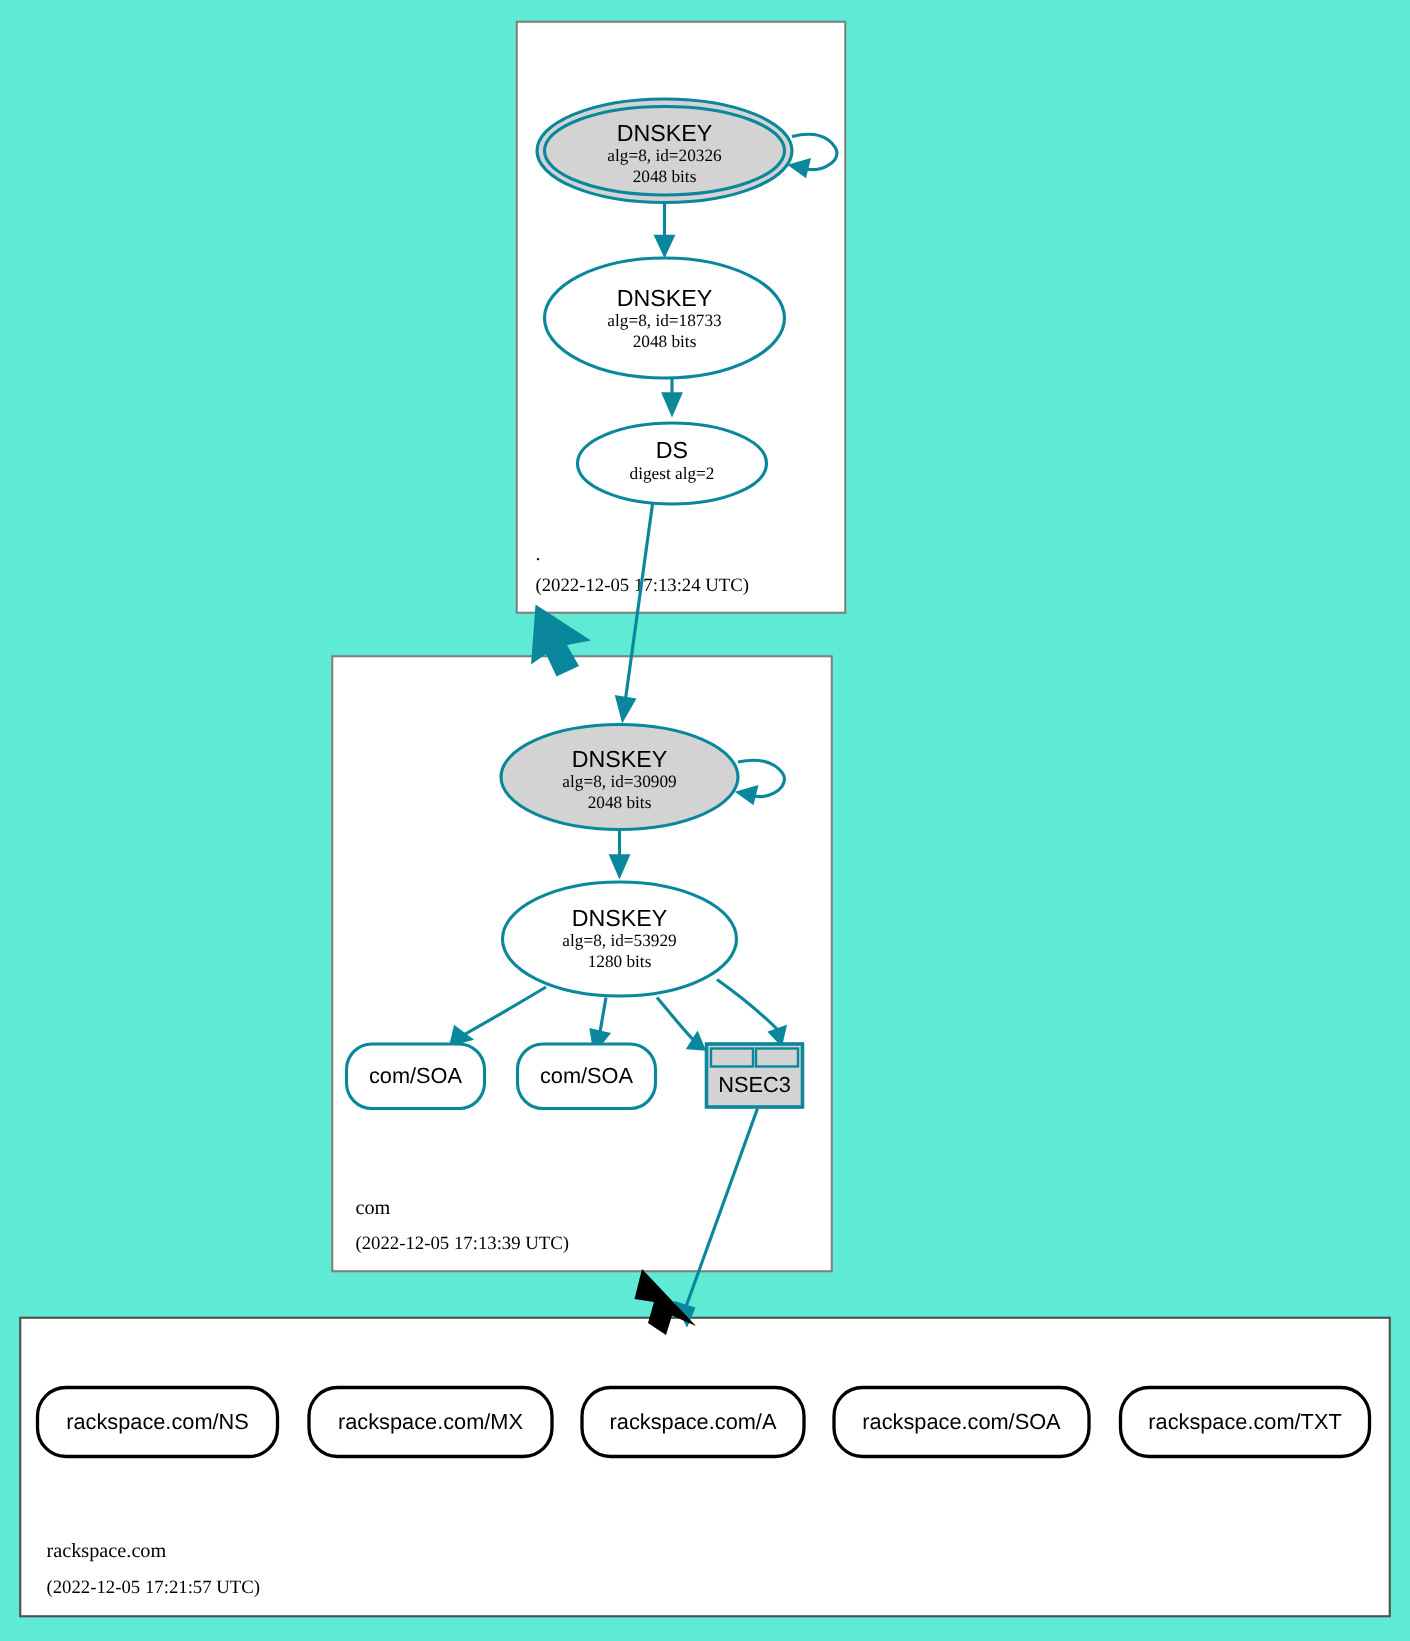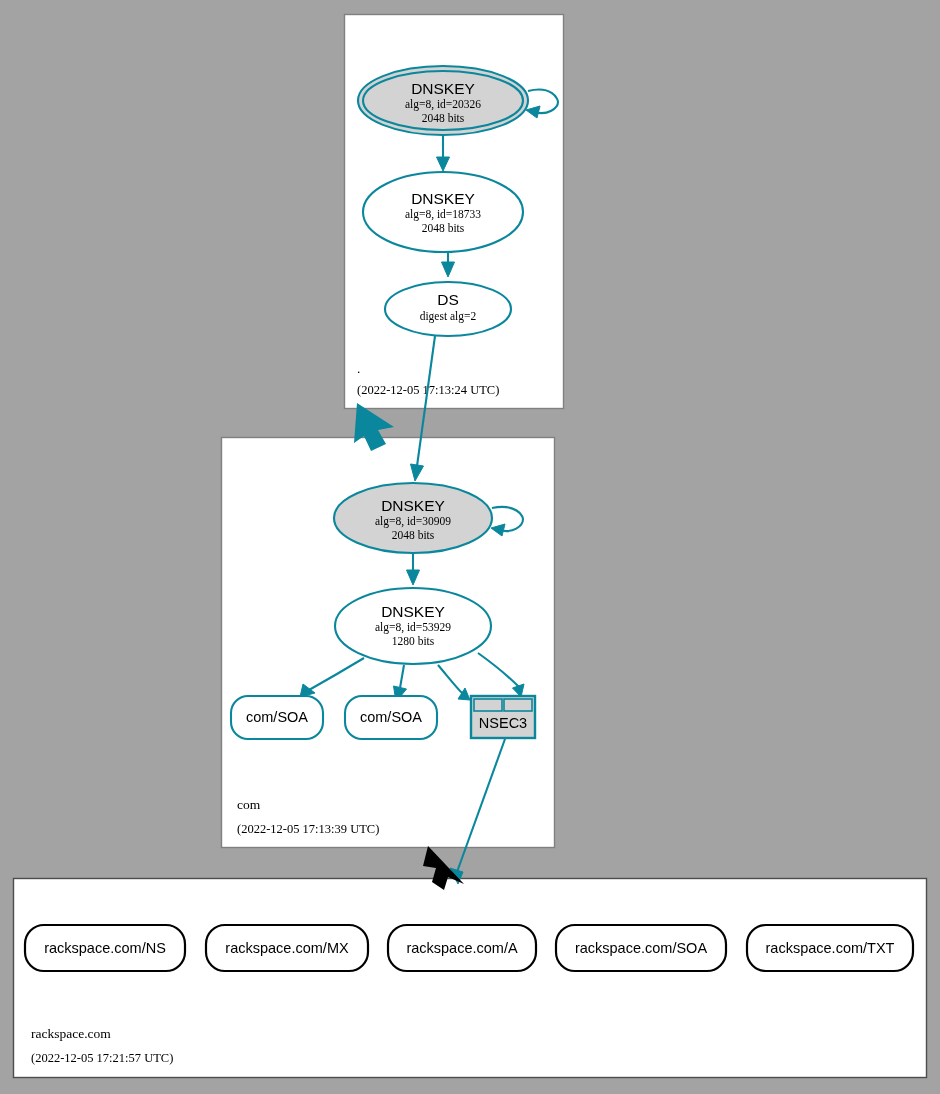--- a/index.html
+++ b/index.html
@@ -7,21 +7,21 @@
     padding: 0;
     background: #ffffff;
   }
   body {
     font-family: "Liberation Sans", sans-serif;
   }
   #canvas {
     position: relative;
     width: 940px;
     height: 1094px;
-    background: #a3a3a3;
+    background: #5eead4;
     overflow: hidden;
   }
   svg.layer {
     position: absolute;
     left: 0;
     top: 0;
     width: 940px;
     height: 1094px;
   }
   .zone-box {

